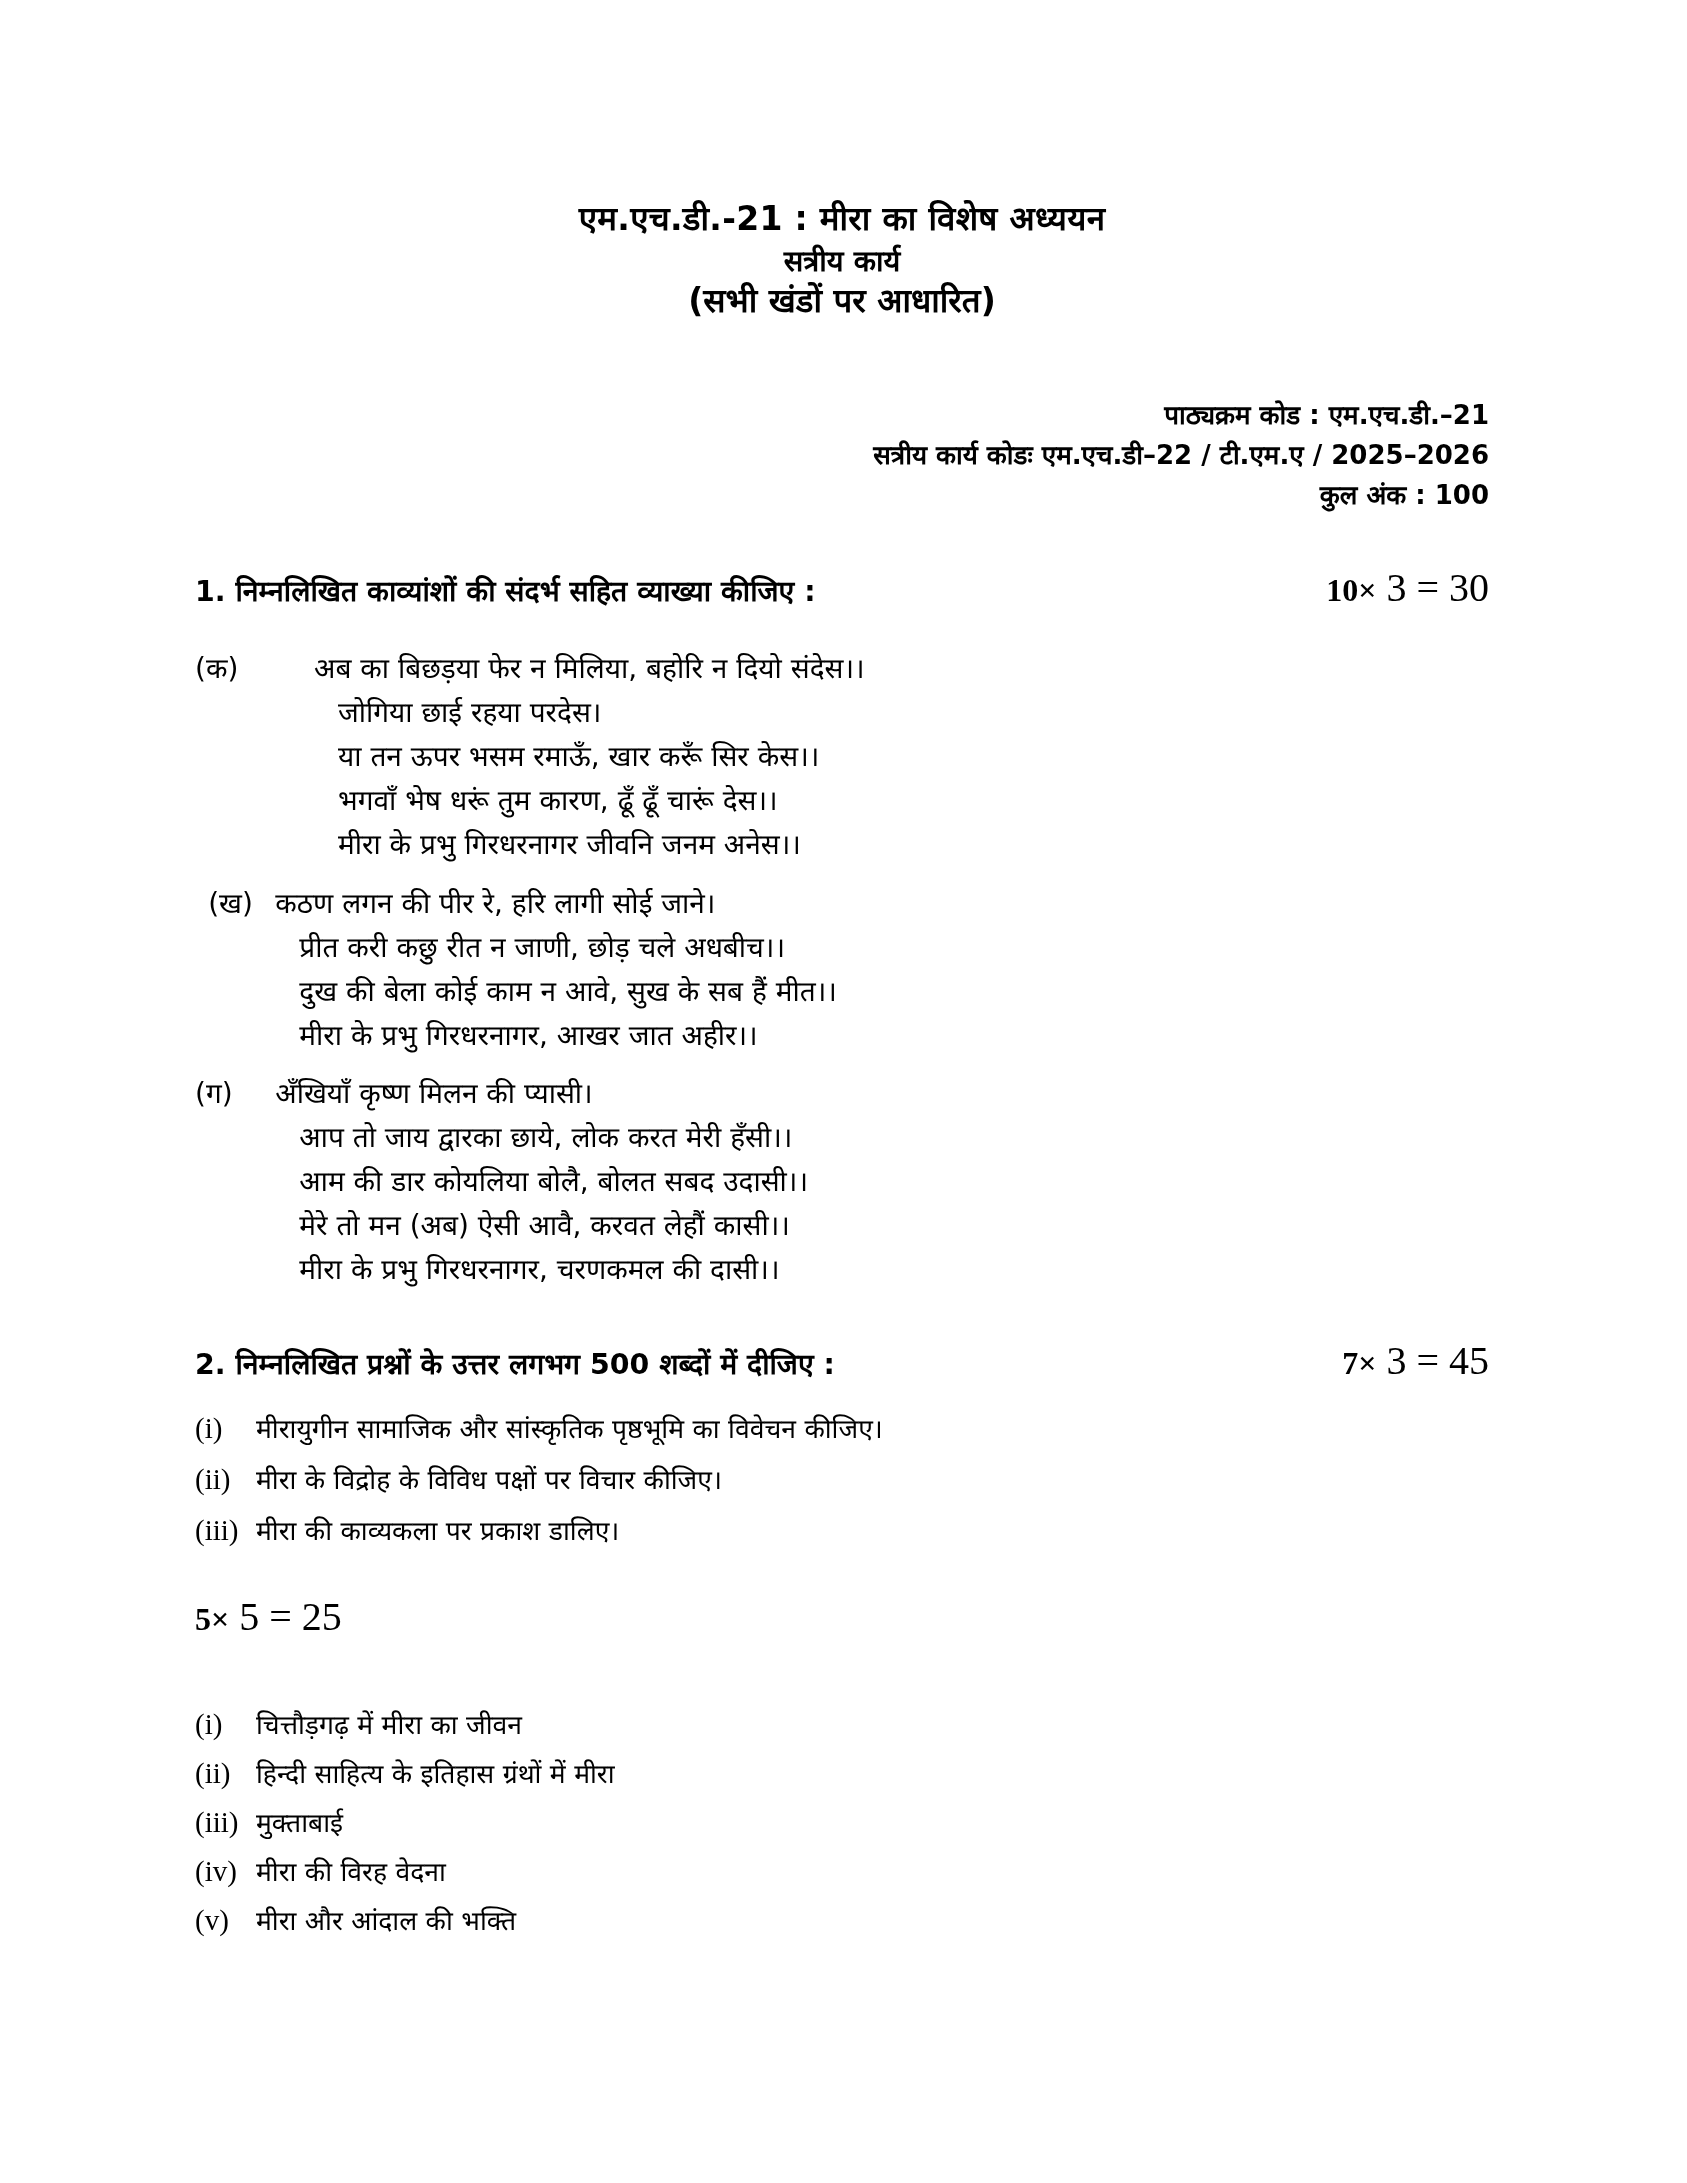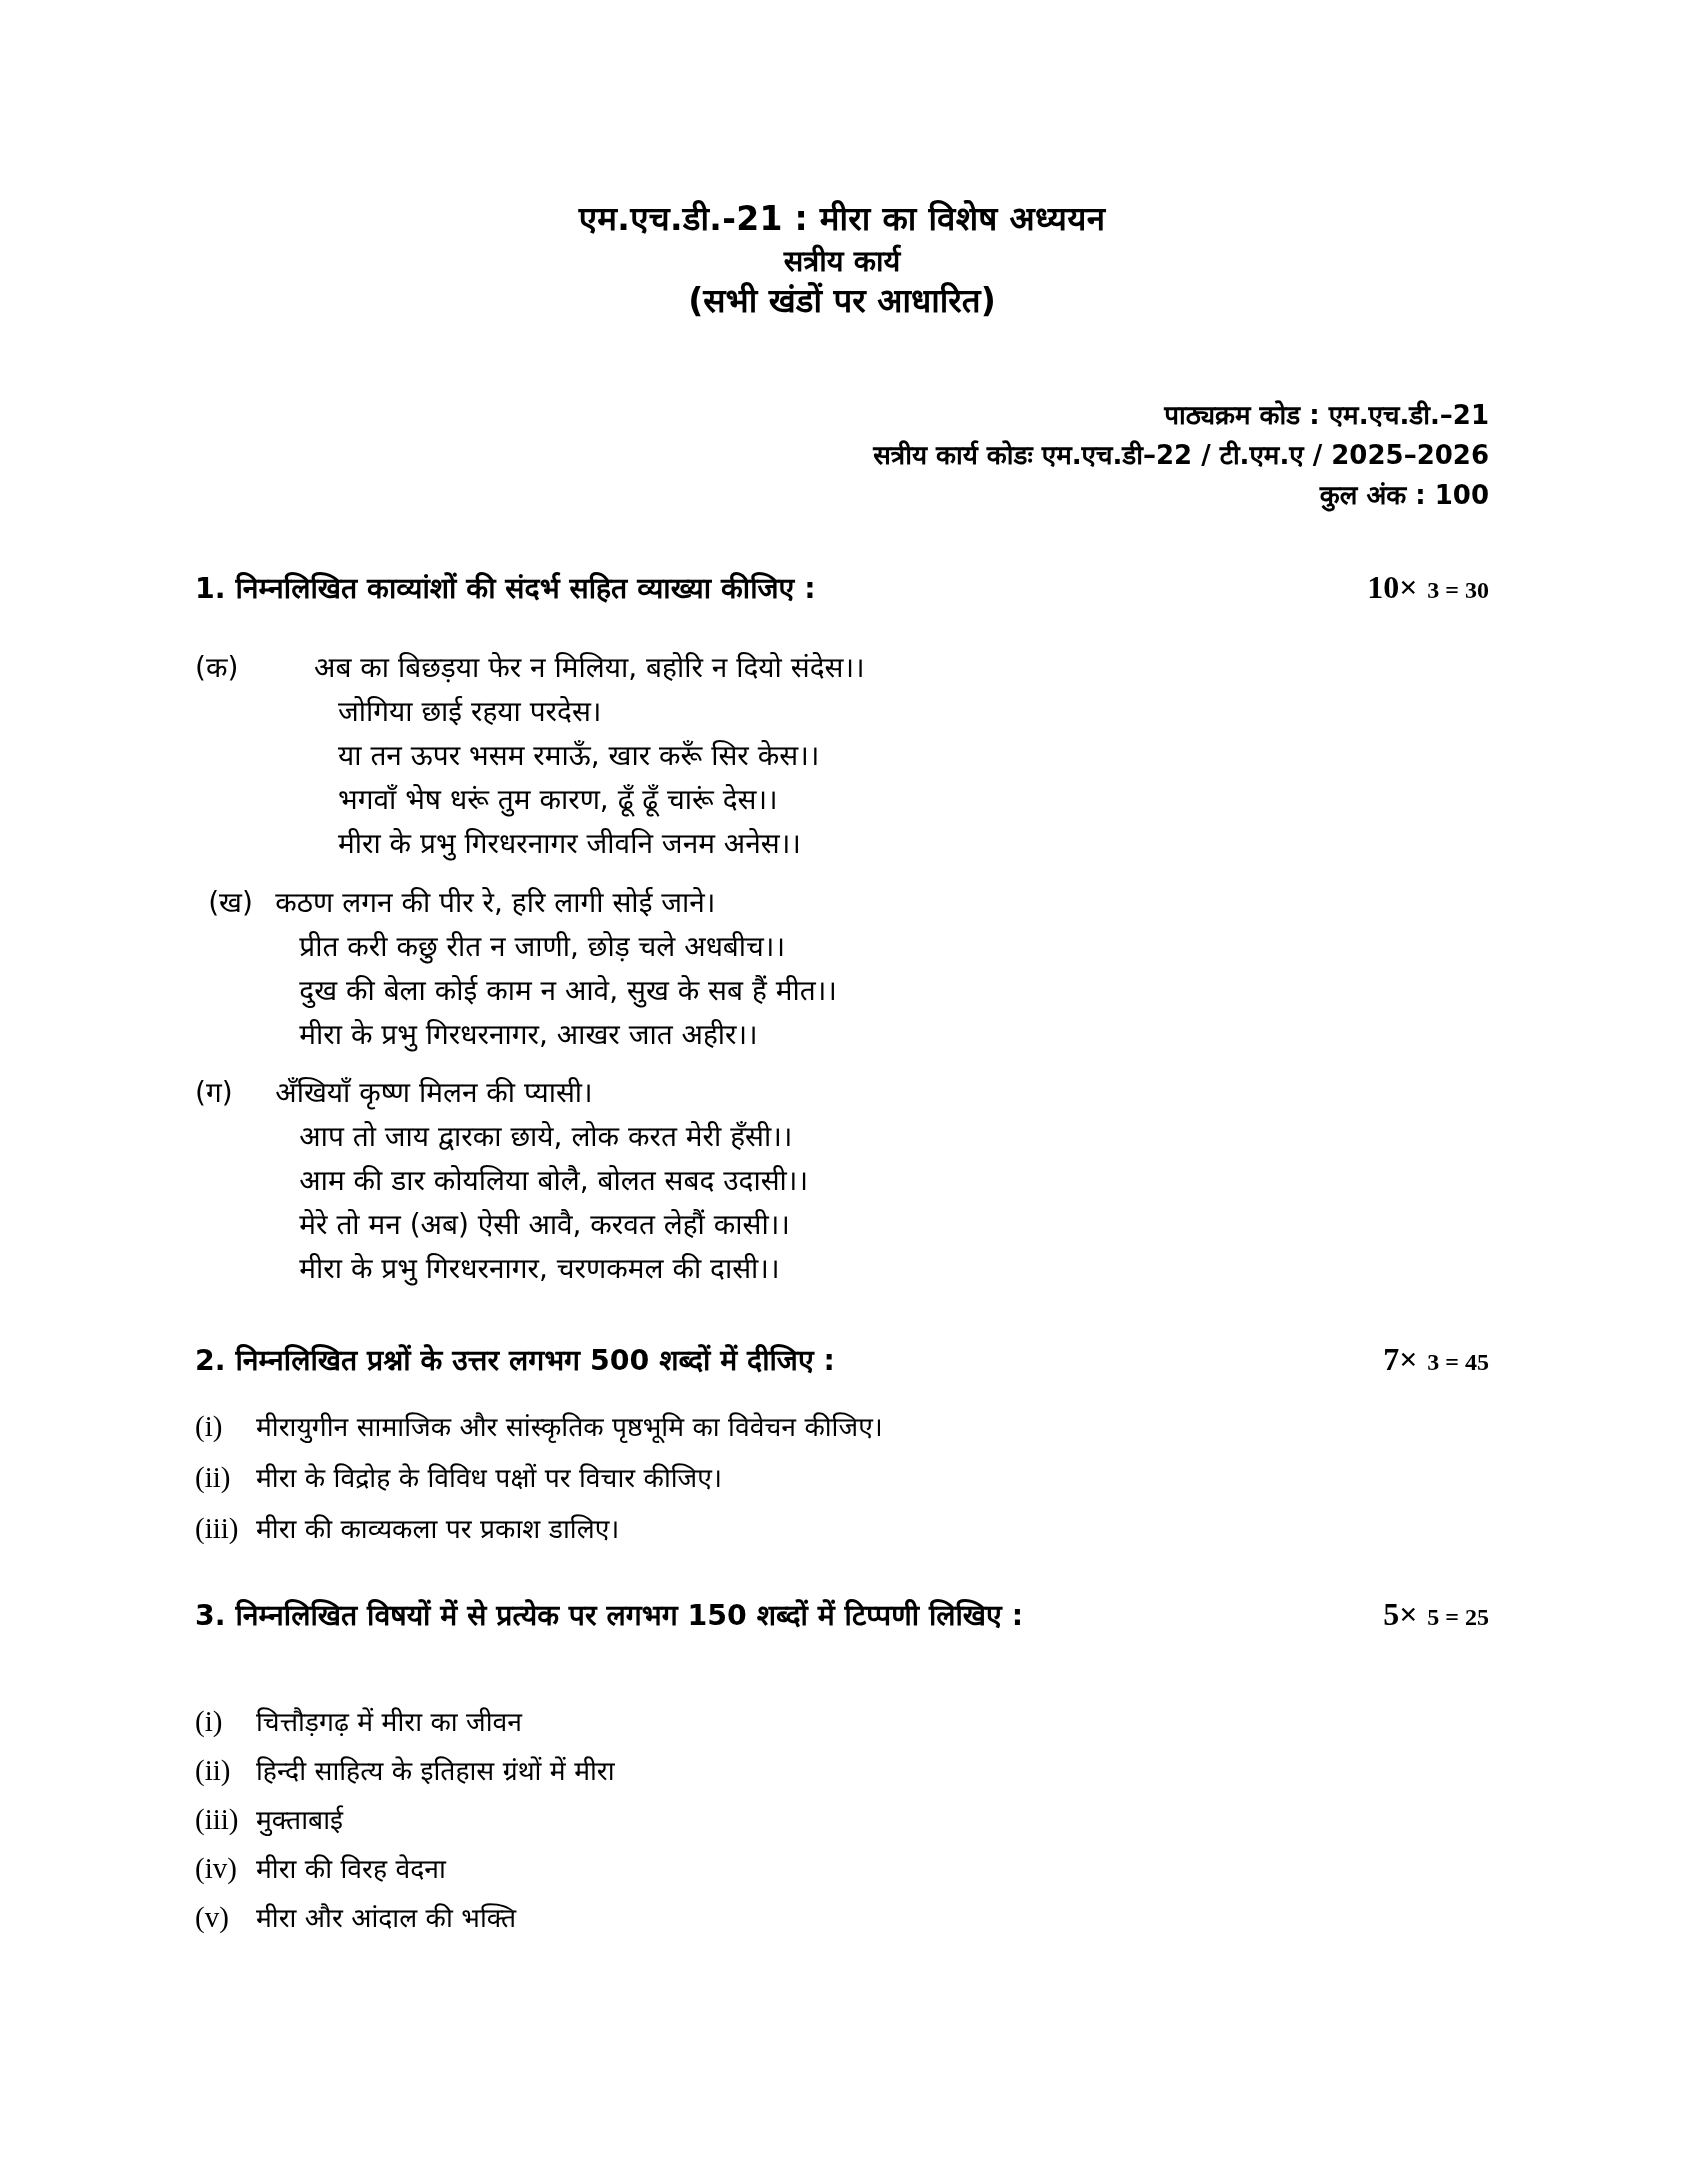--- a/index.html
+++ b/index.html
@@ -21,21 +21,21 @@
   
   .meta-block { margin-top:74px; text-align:right; font-weight:bold;
                 font-size:26px; line-height:40px; }
 
   
   .q-heading { display:flex; justify-content:space-between; align-items:baseline;
                font-weight:bold; font-size:28.4px; line-height:37px; }
   .q-text { white-space:nowrap; }
   .marks { white-space:nowrap; }
   .marks .mult { font-family:Liberation Serif, serif; font-size:32px; font-weight:bold; }
-  .marks .eq { font-family:"Liberation Serif", serif; font-size:24px; font-weight:bold; }
+  .marks .eq { font-family:"Liberation Serif", serif; font-size:40px; font-weight:normal; }
 
   .question-1 { margin-top:54px; }
   .question-2 { margin-top:50px; }
   .question-3 { margin-top:42px; }
 
   
   .part { display:flex; font-size:28px; margin-top:14.6px; }
   .part.first { margin-top:37px; }
   .part-label { width:71px; flex-shrink:0; line-height:44px; }
   .part-label.shift { padding-left:13.2px; }
@@ -127,21 +127,20 @@
       </div>
       <div class="item">
         <span class="item-label">(iii)</span>
         <span class="item-text">मीरा की काव्यकला पर प्रकाश डालिए।</span>
       </div>
     </div>
   </section>
 
   <section class="question-3">
     <div class="q-heading">
-      <span class="q-text">3. निम्नलिखित विषयों में से प्रत्येक पर लगभग 150 शब्दों में टिप्पणी लिखिए :</span>
       <span class="marks"><span class="mult">5×</span> <span class="eq">5 = 25</span></span>
     </div>
     <div class="item-list q3-items">
       <div class="item">
         <span class="item-label">(i)</span>
         <span class="item-text">चित्तौड़गढ़ में मीरा का जीवन</span>
       </div>
       <div class="item">
         <span class="item-label">(ii)</span>
         <span class="item-text">हिन्दी साहित्य के इतिहास ग्रंथों में मीरा</span>

